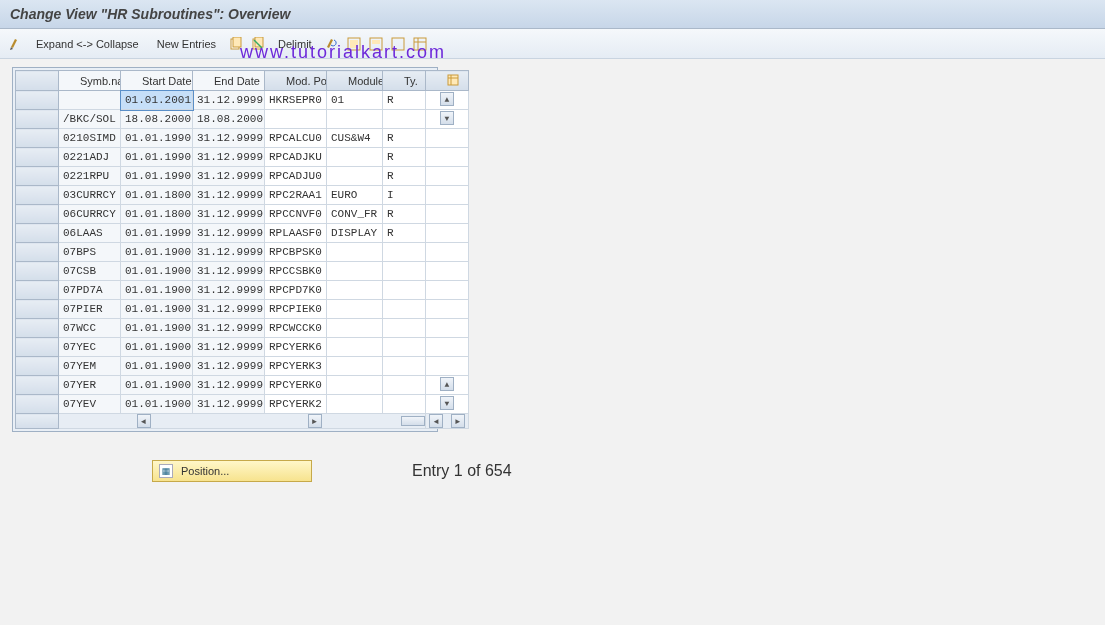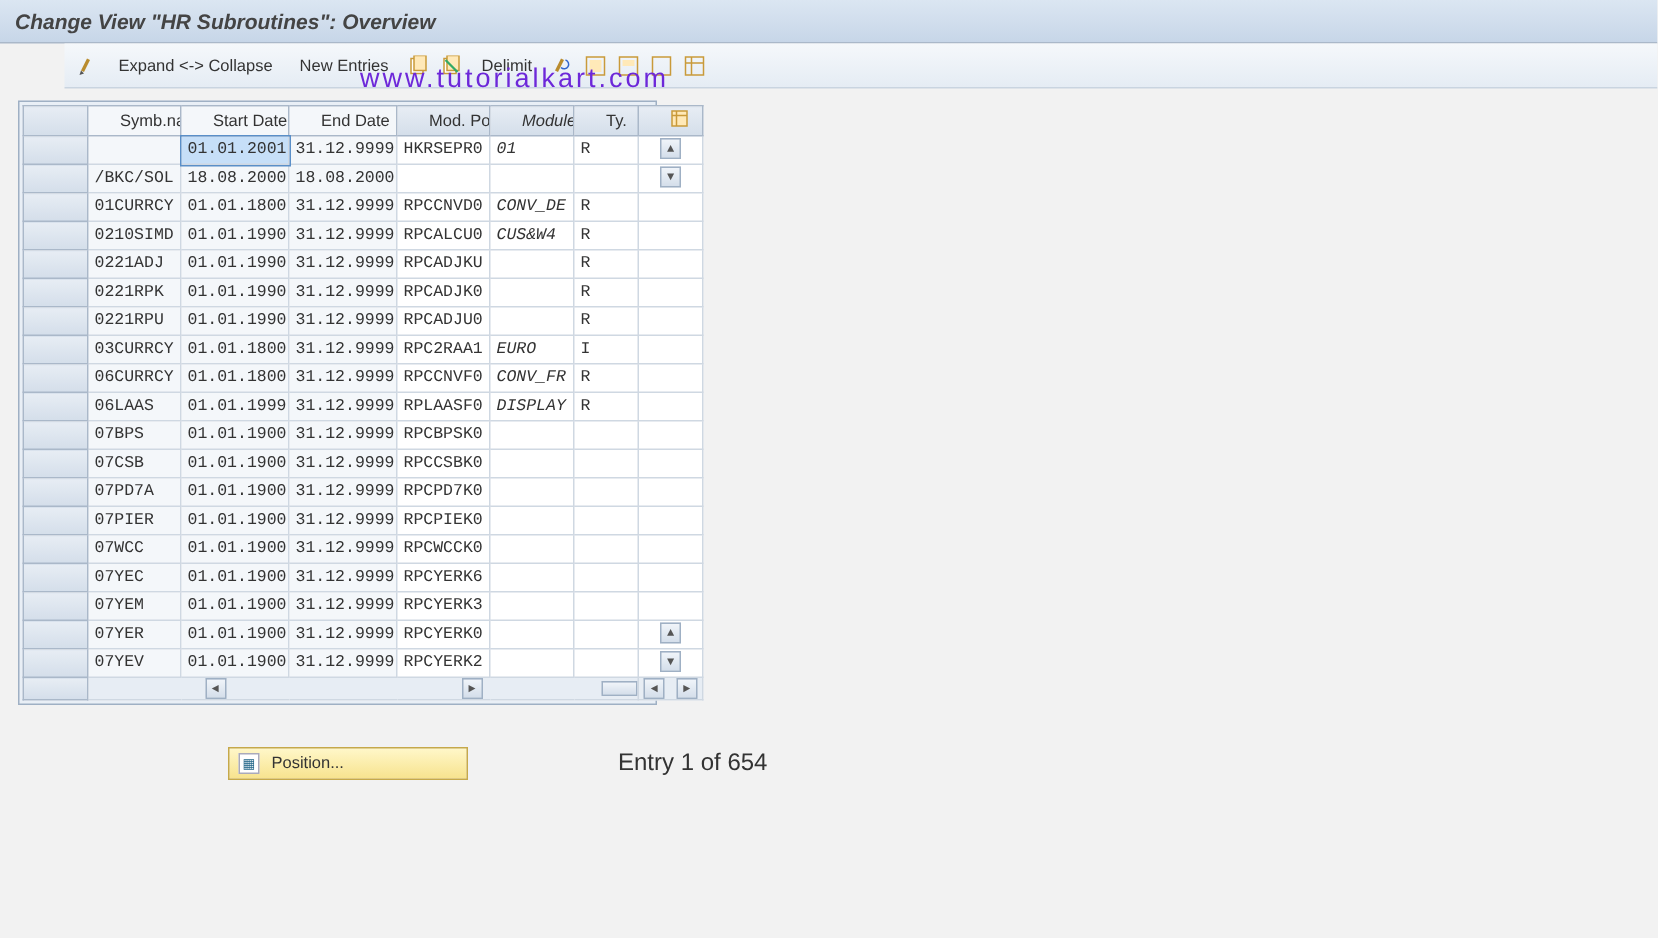--- a/index.html
+++ b/index.html
@@ -36,21 +36,20 @@
       color: #444;
     }
     .toolbar {
       background: linear-gradient(#f5f8fb, #e5ecf4);
       padding: 4px 8px;
       border-bottom: 1px solid #c9d4e0;
       display: flex;
       align-items: center;
       gap: 6px;
       height: 30px;
-      margin-left: 43px;
     }
     .toolbar-btn {
       display: inline-flex;
       align-items: center;
       padding: 2px 6px;
       font-size: 11px;
       color: #333;
       cursor: pointer;
       border-radius: 2px;
     }
@@ -108,21 +107,21 @@
     }
     .col-config {
       background: linear-gradient(#e7edf4, #d4deea) !important;
       width: 16px;
       text-align: center;
     }
     .col-symb { width: 62px; background:#f4f7fa !important; }
     .col-start { width: 72px; background:#f4f7fa !important; }
     .col-end { width: 72px; background:#f4f7fa !important; }
     .col-pool { width: 62px; margin-left: 21px; }
-    .col-module { width: 56px; font-style: italic; }
+    .col-module { width: 56px; }
     .col-ty { width: 22px; }
     .selected-cell { background: #c6dff8 !important; outline: 1px solid #5a8fc8; text-align: center; }
     .vscroll-col {
       width: 16px;
       background: #e7edf4;
       border: 1px solid #aab8c9;
       padding:0;
       vertical-align: top;
     }
     .scroll-btn {
@@ -282,54 +281,34 @@
             <td class="col-end">18.08.2000</td>
             <td class="col-pool"></td>
             <td class="col-module"></td>
             <td class="col-ty"></td>
             <td class="vscroll-col">
               <div class="scroll-btn">▼</div>
             </td>
           </tr>
           <tr>
             <td class="row-selector"></td>
-            <td class="col-symb">01CURRCY</td>
-            <td class="col-start">01.01.1800</td>
-            <td class="col-end">31.12.9999</td>
-            <td class="col-pool">RPCCNVD0</td>
-            <td class="col-module">CONV_DE</td>
-            <td class="col-ty">R</td>
-            <td class="vscroll-col"></td>
-          </tr>
-          <tr>
-            <td class="row-selector"></td>
             <td class="col-symb">0210SIMD</td>
             <td class="col-start">01.01.1990</td>
             <td class="col-end">31.12.9999</td>
             <td class="col-pool">RPCALCU0</td>
             <td class="col-module">CUS&amp;W4</td>
             <td class="col-ty">R</td>
             <td class="vscroll-col"></td>
           </tr>
           <tr>
             <td class="row-selector"></td>
             <td class="col-symb">0221ADJ</td>
             <td class="col-start">01.01.1990</td>
             <td class="col-end">31.12.9999</td>
             <td class="col-pool">RPCADJKU</td>
-            <td class="col-module"></td>
-            <td class="col-ty">R</td>
-            <td class="vscroll-col"></td>
-          </tr>
-          <tr>
-            <td class="row-selector"></td>
-            <td class="col-symb">0221RPK</td>
-            <td class="col-start">01.01.1990</td>
-            <td class="col-end">31.12.9999</td>
-            <td class="col-pool">RPCADJK0</td>
             <td class="col-module"></td>
             <td class="col-ty">R</td>
             <td class="vscroll-col"></td>
           </tr>
           <tr>
             <td class="row-selector"></td>
             <td class="col-symb">0221RPU</td>
             <td class="col-start">01.01.1990</td>
             <td class="col-end">31.12.9999</td>
             <td class="col-pool">RPCADJU0</td>

